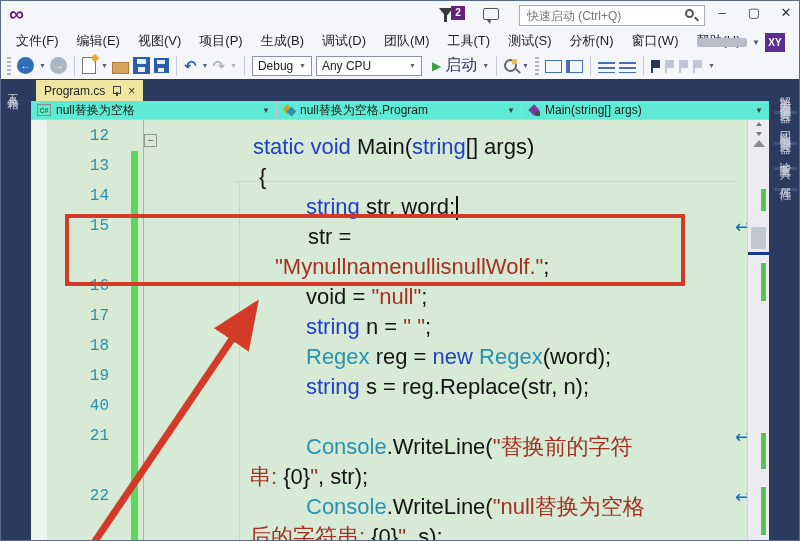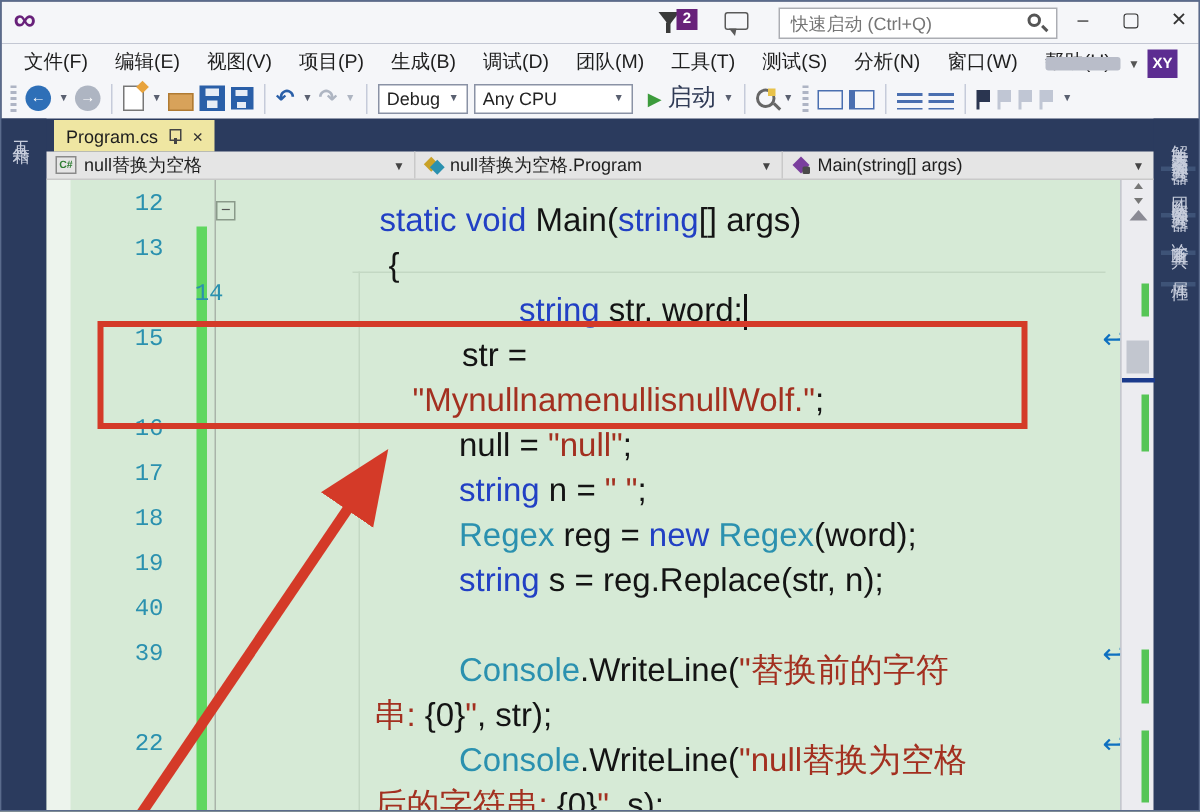--- a/index.html
+++ b/index.html
@@ -49,21 +49,21 @@
   #left-sidebar{position:absolute;left:0;top:78px;width:30px;height:463px;background:var(--shell);}
   .vtab{writing-mode:vertical-rl;color:var(--navy-text);font-size:11.5px;letter-spacing:2px;padding:6px 4px;}
   #right-sidebar{position:absolute;left:768px;top:78px;width:32px;height:463px;background:var(--shell);display:flex;flex-direction:column;align-items:center;}
   #right-sidebar .vtab{border-bottom:3px solid #3E5377;margin-top:2px;}
   
   #doc-tab{position:absolute;left:35px;top:79px;height:21px;background:var(--tab-bg);display:flex;align-items:center;gap:7px;padding:0 8px;font-size:12px;color:#1E1E1E;}
   #pin-icon{position:relative;width:9px;height:11px;}
   #pin-icon:before{content:"";position:absolute;left:1px;top:1px;width:6px;height:6px;border:1.5px solid #444;}
   #pin-icon:after{content:"";position:absolute;left:4px;top:7px;width:1.5px;height:4px;background:#444;}
   #tab-close{font-size:12px;color:#333;line-height:12px;}
-  #navbar{position:absolute;left:30px;top:100px;width:738px;height:19px;background:#e5e5e5;border-bottom:1px solid #C9C9C9;display:flex;}
+  #navbar{position:absolute;left:30px;top:100px;width:738px;height:19px;background:#5eead4;border-bottom:1px solid #C9C9C9;display:flex;}
   .nav-sec{position:relative;display:flex;align-items:center;gap:5px;font-size:12px;color:#1E1E1E;border-right:1px solid #C9C9C9;padding:0 6px;}
   .nav-caret{position:absolute;right:6px;font-size:8px;color:#444;}
   .csproj-ico{width:14px;height:12px;border:1px solid #8A8A8A;font-size:7px;color:#2E7D32;text-align:center;line-height:11px;font-weight:bold;}
   .class-ico{position:relative;width:12px;height:12px;}
   .class-ico:before{content:"";position:absolute;left:1px;top:2px;width:7px;height:7px;background:#C9A227;transform:rotate(45deg);}
   .class-ico:after{content:"";position:absolute;left:5px;top:4px;width:7px;height:7px;background:#2B91AF;transform:rotate(45deg);}
   .method-ico{position:relative;width:12px;height:12px;}
   .method-ico:before{content:"";position:absolute;left:2px;top:2px;width:8px;height:8px;background:#7A3E9D;transform:rotate(45deg);}
   .method-ico:after{content:"";position:absolute;right:0;bottom:0;width:5px;height:5px;background:#4A4A4A;border-radius:1px;}
   
@@ -234,55 +234,55 @@
     <div id="fold-box">−</div>
     <div id="code-rows">
         <div class="code-row" style="top: 1px;">
           <span class="ln">12</span>
           <span class="code-text" style="left: 222px;"><span class="sg-kw">static</span><span class="sg-pl"> </span><span class="sg-kw">void</span><span class="sg-pl"> Main(</span><span class="sg-kw">string</span><span class="sg-pl">[] args)</span></span>
         </div>
         <div class="code-row" style="top: 31px;">
           <span class="ln">13</span>
           <span class="code-text" style="left: 228px;"><span class="sg-pl">{</span></span>
         </div>
-        <div class="code-row" style="top: 61px; margin-left: 40px;">
+        <div class="code-row" style="top: 61px;">
           <span class="ln">14</span>
           <span class="code-text" style="left: 275px;"><span class="sg-kw">string</span><span class="sg-pl"> str, word;</span><span class="caret"></span></span>
         </div>
         <div class="code-row" style="top: 91px;">
           <span class="ln">15</span>
           <span class="code-text" style="left: 277px;"><span class="sg-pl">str =</span></span>
           <span class="wrap-arrow">↩</span>
         </div>
         <div class="code-row" style="top: 121px;">
           <span class="ln"></span>
           <span class="code-text" style="left: 244px;"><span class="sg-st">"MynullnamenullisnullWolf."</span><span class="sg-pl">;</span></span>
         </div>
         <div class="code-row" style="top: 151px;">
           <span class="ln">16</span>
-          <span class="code-text" style="left: 275px;"><span class="sg-pl">null = </span><span class="sg-st">"null"</span><span class="sg-pl">;</span></span>
+          <span class="code-text" style="left: 275px;"><span class="sg-pl">void = </span><span class="sg-st">"null"</span><span class="sg-pl">;</span></span>
         </div>
         <div class="code-row" style="top: 181px;">
           <span class="ln">17</span>
           <span class="code-text" style="left: 275px;"><span class="sg-kw">string</span><span class="sg-pl"> n = </span><span class="sg-st">" "</span><span class="sg-pl">;</span></span>
         </div>
         <div class="code-row" style="top: 211px;">
           <span class="ln">18</span>
           <span class="code-text" style="left: 275px;"><span class="sg-ty">Regex</span><span class="sg-pl"> reg = </span><span class="sg-kw">new</span><span class="sg-pl"> </span><span class="sg-ty">Regex</span><span class="sg-pl">(word);</span></span>
         </div>
         <div class="code-row" style="top: 241px;">
           <span class="ln">19</span>
           <span class="code-text" style="left: 275px;"><span class="sg-kw">string</span><span class="sg-pl"> s = reg.Replace(str, n);</span></span>
         </div>
         <div class="code-row" style="top: 271px;">
           <span class="ln">40</span>
           <span class="code-text" style="left: 275px;"></span>
         </div>
         <div class="code-row" style="top: 301px;">
-          <span class="ln">39</span>
+          <span class="ln">21</span>
           <span class="code-text" style="left: 275px;"><span class="sg-ty">Console</span><span class="sg-pl">.WriteLine(</span><span class="sg-st">"替换前的字符</span></span>
           <span class="wrap-arrow">↩</span>
         </div>
         <div class="code-row" style="top: 331px;">
           <span class="ln"></span>
           <span class="code-text" style="left: 218px;"><span class="sg-st">串: </span><span class="sg-pl">{0}</span><span class="sg-st">"</span><span class="sg-pl">, str);</span></span>
         </div>
         <div class="code-row" style="top: 361px;">
           <span class="ln">22</span>
           <span class="code-text" style="left: 275px;"><span class="sg-ty">Console</span><span class="sg-pl">.WriteLine(</span><span class="sg-st">"null替换为空格</span></span>

